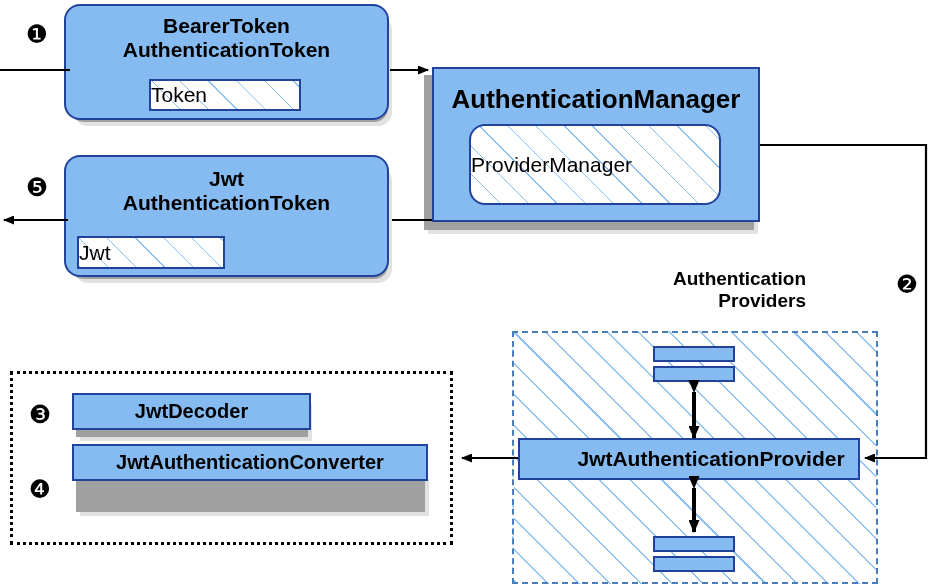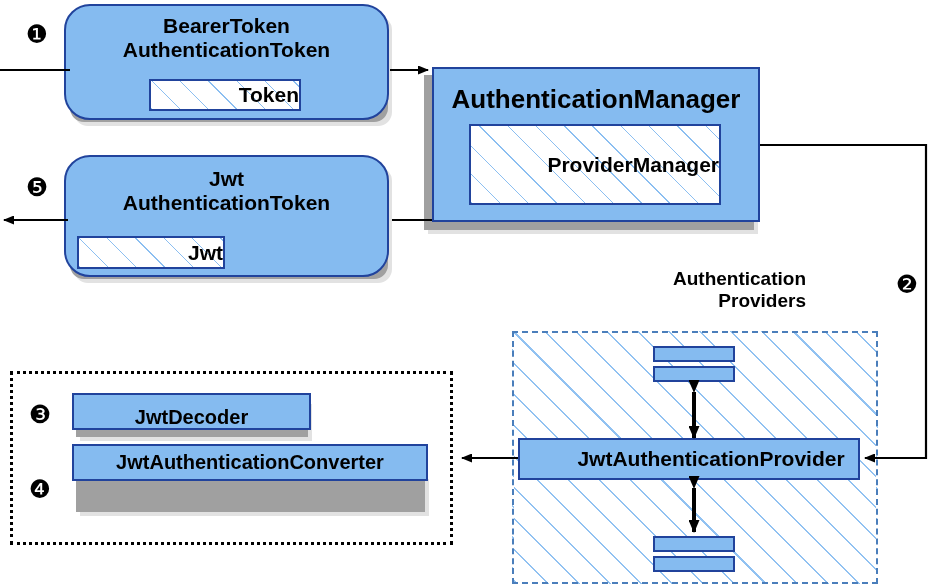--- a/index.html
+++ b/index.html
@@ -38,39 +38,39 @@
   }
 
   
   .shadow-dark, .shadow-light {
     position: absolute;
     z-index: 2;
     background: #a0a0a0;
   }
   .shadow-light { background: #e2e2e2; z-index: 1; }
 
-  .rounded { border-radius: 26px; }
+  .rounded { border-radius: 16px; }
   .rounded-sh { border-radius: 14px; }
 
   
   .hatch-box {
     position: absolute;
     box-sizing: border-box;
     border: 2px solid #21439c;
     background-color: #ffffff;
     background-image: repeating-linear-gradient(
         45deg,
         rgba(133,187,240,0.95) 0px,
         rgba(133,187,240,0.95) 1px,
         rgba(255,255,255,0) 1px,
         rgba(255,255,255,0) 20px);
     display: flex;
     align-items: center;
-    justify-content: flex-end;
-    font-weight: bold;
+    justify-content: flex-start;
+    font-weight: normal;
     color: #000000;
     z-index: 7;
   }
 
   
   .providers-group {
     position: absolute;
     box-sizing: border-box;
     border: 2px dashed #4a7ebb;
     background-color: #ffffff;
@@ -210,39 +210,39 @@
   </div>
   <div class="hatch-box" style="left:149px; top:79px; width:152px; height:32px; font-size:21px;">
     <span>Token</span>
   </div>
 
   <div class="shadow-light" style="left:428px; top:79px; width:330px; height:155px;"></div>
   <div class="shadow-dark" style="left:424px; top:75px; width:330px; height:155px;"></div>
   <div class="node" style="left:432px; top:67px; width:328px; height:155px; padding-top:16px;">
     <div class="title" style="font-size:26px;">AuthenticationManager</div>
   </div>
-  <div class="hatch-box" style="left:469px; top:124px; width:252px; height:81px; font-size:21px;">
+  <div class="hatch-box" style="left:469px; top:124px; width:252px; height:81px; font-size:21px;border-radius:16px;">
     <span>ProviderManager</span>
   </div>
 
   <div class="shadow-light rounded-sh" style="left:74px; top:167px; width:318px; height:116px;"></div>
   <div class="shadow-dark rounded-sh" style="left:70px; top:163px; width:318px; height:116px;"></div>
   <div class="node rounded" style="left:64px; top:155px; width:325px; height:122px; padding-top:10px;">
     <div class="title" style="font-size:21px;">Jwt
 AuthenticationToken</div>
   </div>
   <div class="hatch-box" style="left:77px; top:236px; width:148px; height:33px; font-size:21px;">
     <span>Jwt</span>
   </div>
 
   <div class="dotted-group" style="left:10px; top:371px; width:443px; height:174px;"></div>
 
   <div class="shadow-light" style="left:80px; top:404px; width:232px; height:37px;"></div>
   <div class="shadow-dark" style="left:76px; top:400px; width:232px; height:37px;"></div>
-  <div class="node" style="left:72px; top:393px; width:239px; height:37px; justify-content:flex-end;">
+  <div class="node" style="left:72px; top:393px; width:239px; height:37px; justify-content:center;">
     <div class="title" style="font-size:20px;">JwtDecoder</div>
   </div>
 
   <div class="shadow-light" style="left:80px; top:479px; width:349px; height:37px;"></div>
   <div class="shadow-dark" style="left:76px; top:475px; width:349px; height:37px;"></div>
   <div class="node" style="left:72px; top:444px; width:356px; height:37px; justify-content:center;">
     <div class="title" style="font-size:20px;">JwtAuthenticationConverter</div>
   </div>
 
   <div class="badge" style="left:24px; top:22px;">❶</div>

